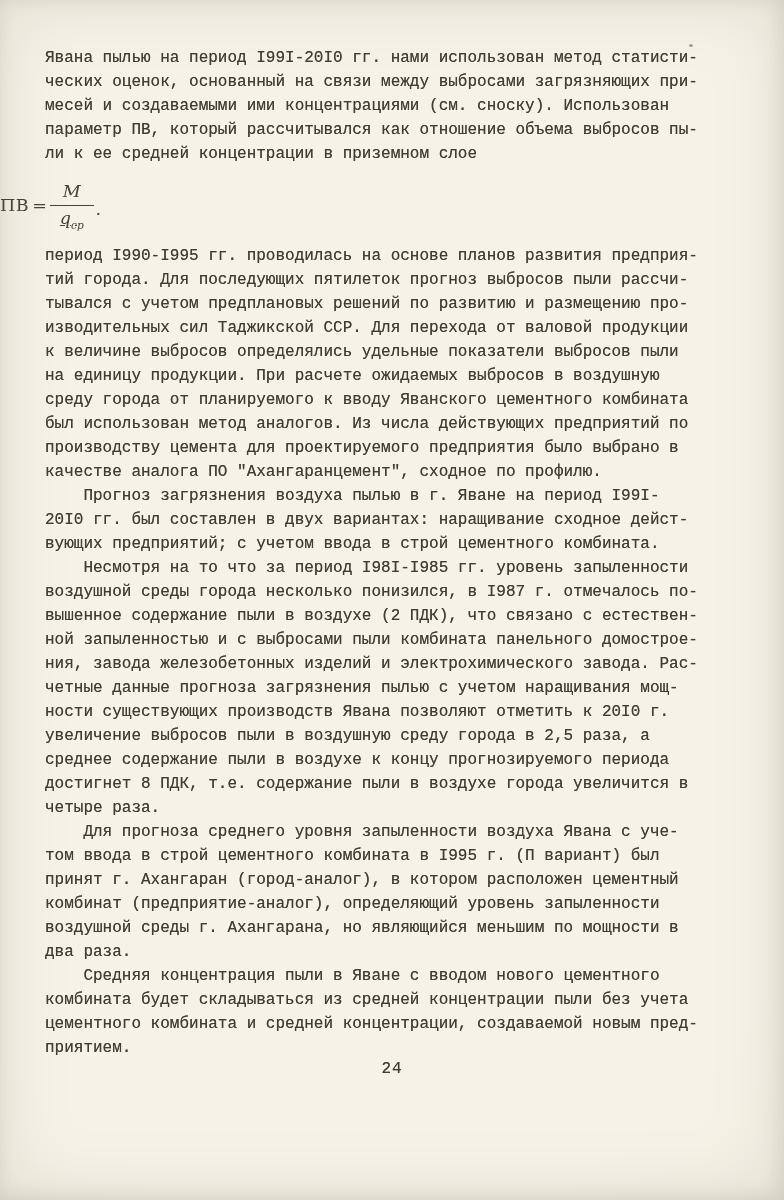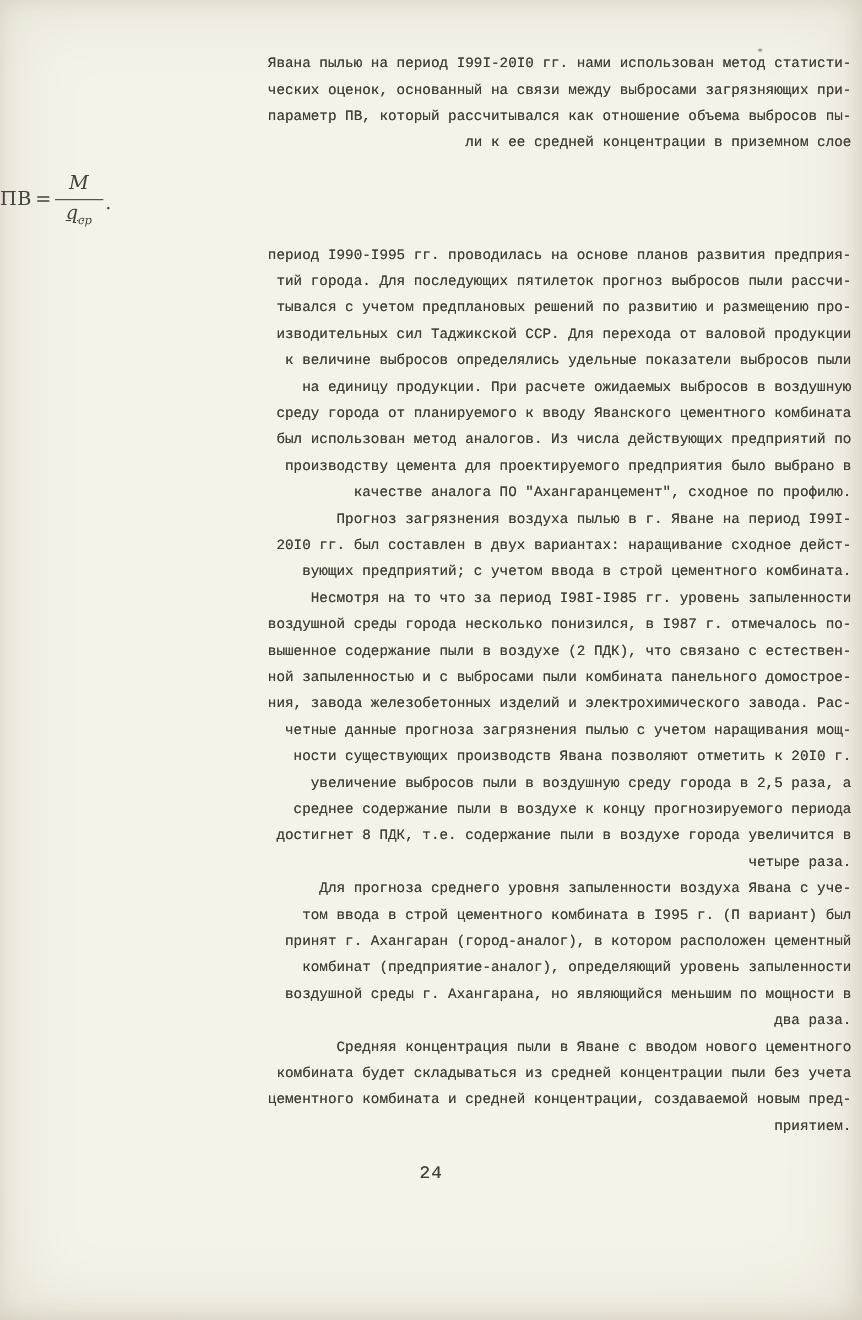--- a/index.html
+++ b/index.html
@@ -22,25 +22,24 @@
     font-family: "Liberation Mono", "DejaVu Sans Mono", monospace;
     color: var(--ink);
   }
   .text-block {
     padding-left: 45px;
     padding-right: 10px;
   }
   .text-block.first { padding-top: 46px; }
   .line {
     white-space: pre;
-    font-size: 13px;
+    font-size: 16px;
     line-height: 24px;
     letter-spacing: 0;
     text-shadow: 0 0 0.6px rgba(64, 61, 54, 0.75);
-    text-align: right;
   }
   .formula-row {
     height: 78px;
     display: flex;
     align-items: center;
     justify-content: flex-start;
     font-family: "DejaVu Serif", serif;
     font-size: 17.5px;
     color: #46433c;
   }
@@ -62,21 +61,20 @@
     font-style: italic;
     text-decoration: underline;
   }
   .frac .den sub {
     font-size: 10.5px;
     font-style: italic;
     line-height: 0;
   }
   .f-period { margin-left: 2px; margin-top: 8px; }
   .page-number {
-    margin-top: 22px;
     width: 100%;
     text-align: center;
     font-size: 16px;
     letter-spacing: 1px;
     text-shadow: 0 0 0.6px rgba(64, 61, 54, 0.75);
   }
   .speck {
     position: absolute;
     background: rgba(95, 90, 78, 0.55);
     border-radius: 50%;
@@ -86,20 +84,21 @@
 </head>
 <body>
 
 <div class="page">
   <div class="speck speck-1"></div>
 
   <div class="text-block first" id="text-before">
       <div class="para">
         <div class="line">Явана пылью на период I99I-20I0 гг. нами использован метод статисти-</div>
         <div class="line">ческих оценок, основанный на связи между выбросами загрязняющих при-</div>
+        <div class="line">месей и создаваемыми ими концентрациями (см. сноску). Использован</div>
         <div class="line">параметр ПВ, который рассчитывался как отношение объема выбросов пы-</div>
         <div class="line">ли к ее средней концентрации в приземном слое</div>
       </div>
     </div>
 
   <div class="formula-row">
     <span class="f-lhs">ПВ</span>
       <span class="f-eq">=</span>
     <span class="frac">
       <span class="num">M</span>

